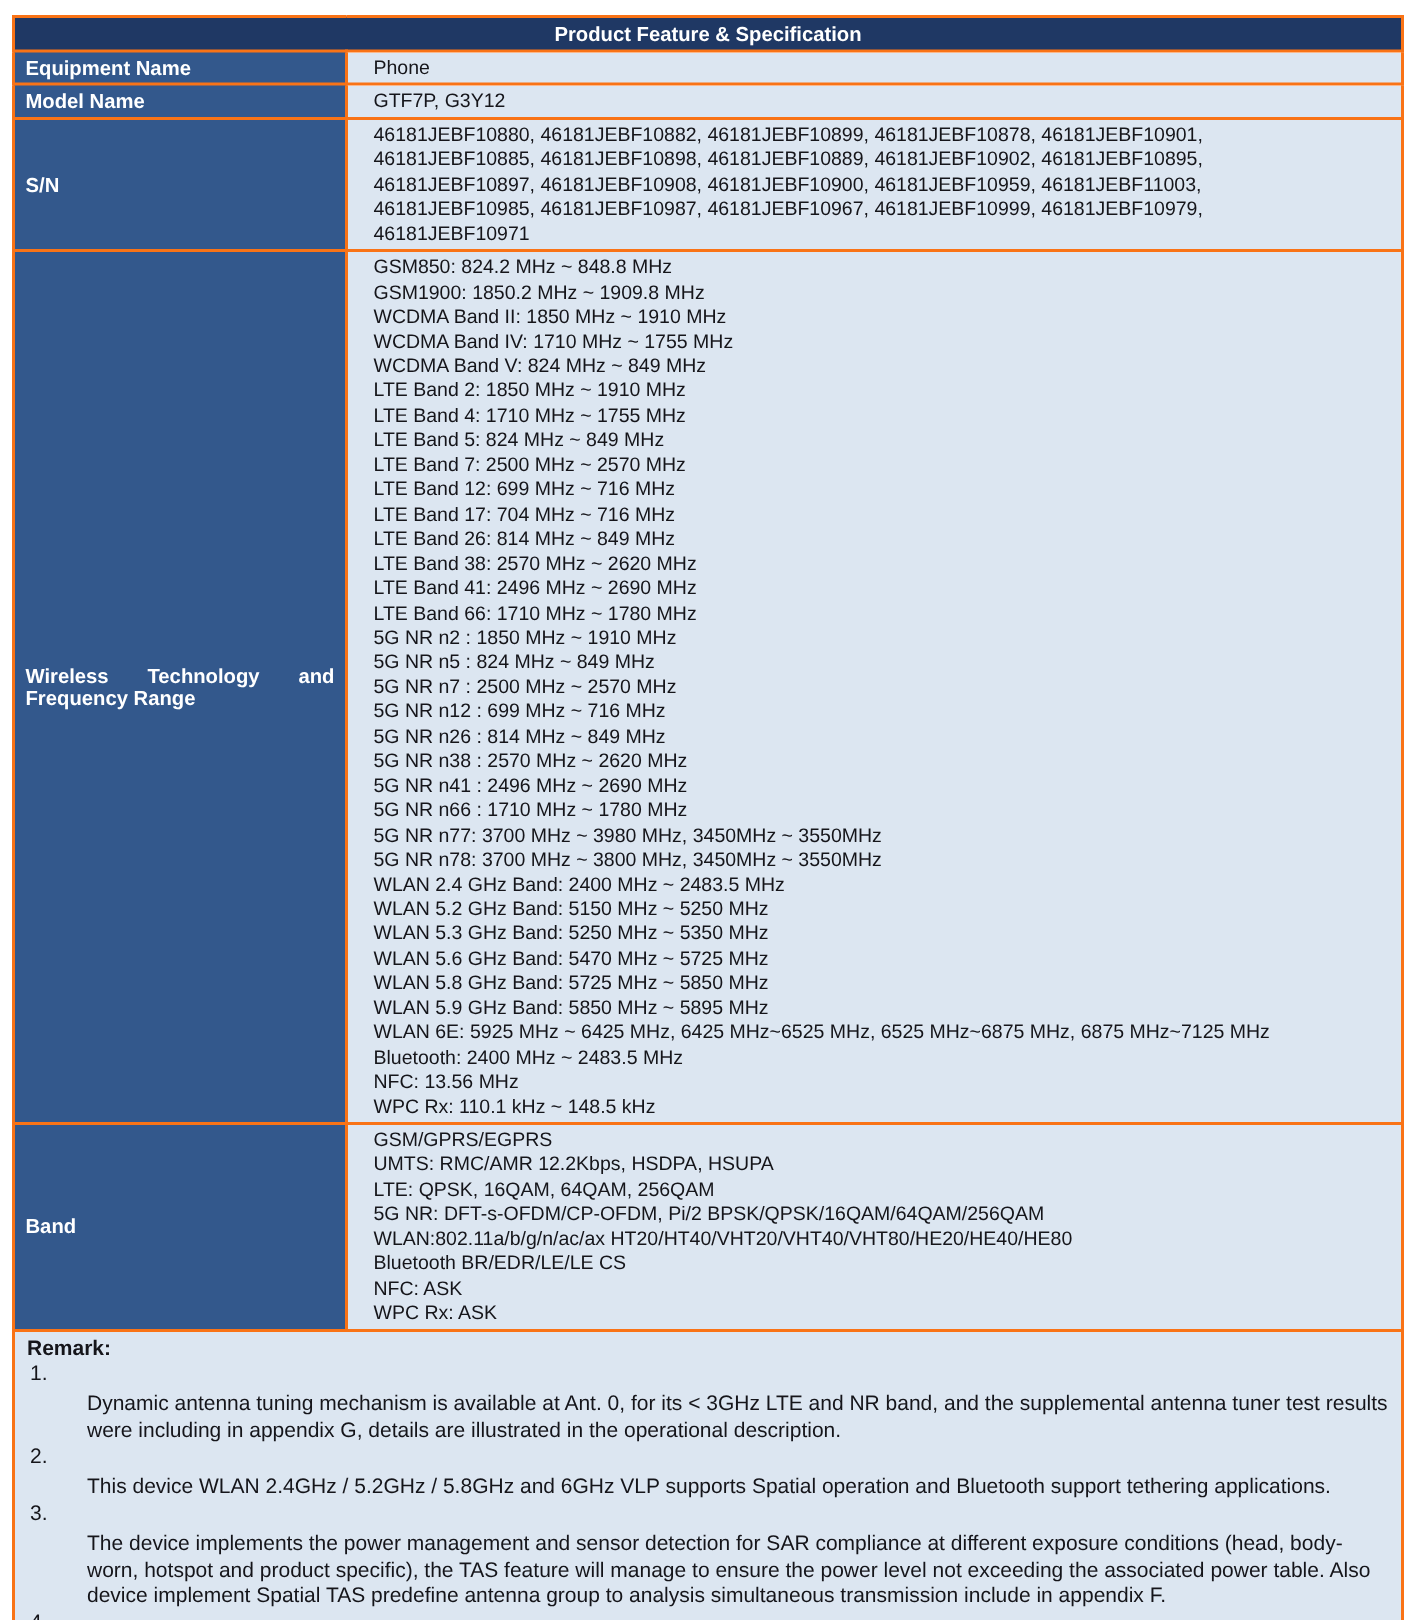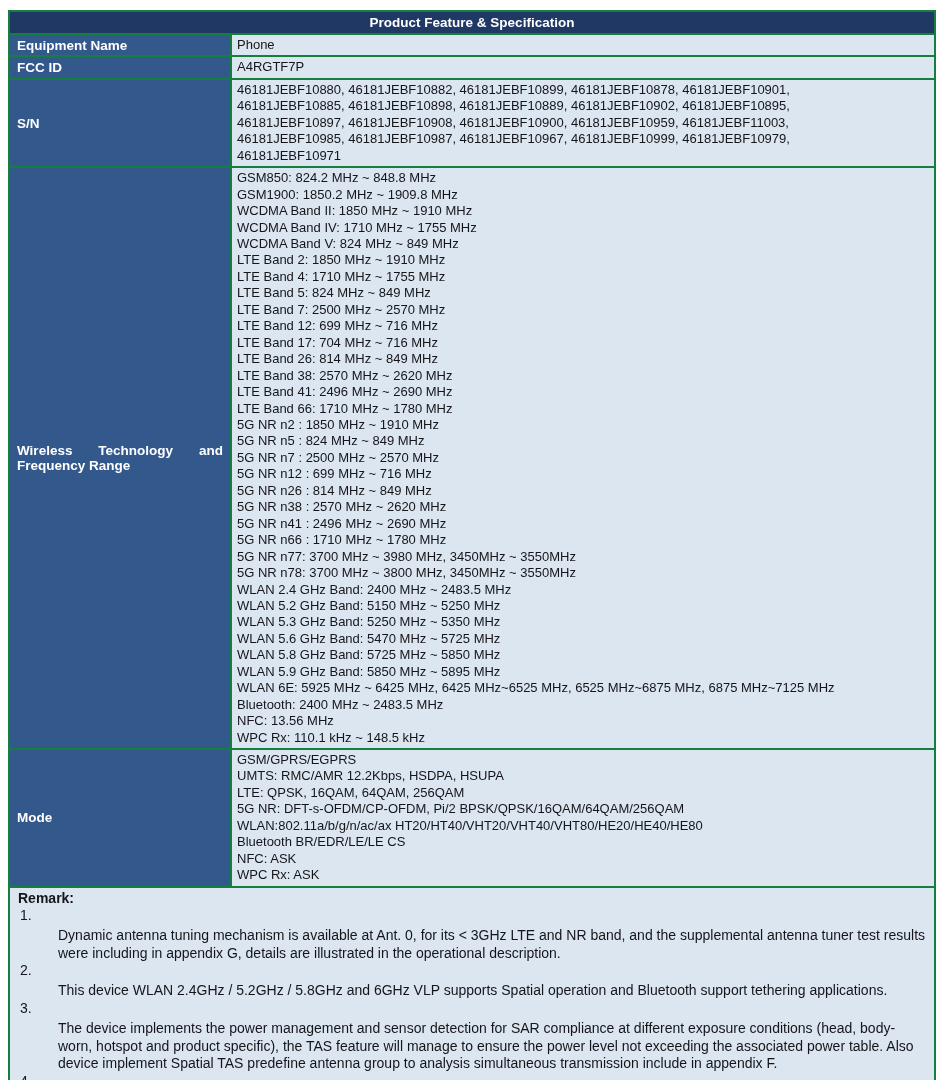--- a/index.html
+++ b/index.html
@@ -11,21 +11,21 @@
   .sheet {
     width: 928px;
     margin: 10px auto 0 auto;
   }
   table.spec {
     border-collapse: collapse;
     width: 100%;
     table-layout: fixed;
   }
   table.spec th, table.spec td {
-    border: 2px solid #15803d;
+    border: 2px solid #f97316;
   }
   col.c-label { width: 222px; }
   th.title-cell {
     background: #1F3864;
     color: #ffffff;
     font-size: 13.5px;
     font-weight: bold;
     text-align: center;
     padding: 3px 4px;
   }
@@ -39,21 +39,21 @@
   }
   td.label-cell.justified {
     text-align: justify;
   }
   td.value-cell {
     background: #DCE6F1;
     color: #15151a;
     font-size: 13px;
     line-height: 16.45px;
     vertical-align: middle;
-    padding: 2px 5px;
+    padding: 2px 17px;
     white-space: pre-line;
     overflow: hidden;
   }
   td.remark-cell {
     background: #DCE6F1;
     color: #15151a;
     font-size: 14px;
     line-height: 17.6px;
     padding: 2px 8px 4px 8px;
     vertical-align: top;
@@ -85,25 +85,25 @@
     <tbody>
       <tr>
         <th class="title-cell" colspan="2">Product Feature &amp; Specification</th>
       </tr>
 
       <tr>
         <td class="label-cell">Equipment Name</td>
         <td class="value-cell">Phone</td>
       </tr>
 
+      <tr>
+        <td class="label-cell">Model Name</td>
+        <td class="value-cell">GTF7P, G3Y12</td>
+      </tr>
 
-      <tr>
-        <td class="label-cell">FCC ID</td>
-        <td class="value-cell">A4RGTF7P</td>
-      </tr>
 
       <tr>
         <td class="label-cell">S/N</td>
         <td class="value-cell">46181JEBF10880, 46181JEBF10882, 46181JEBF10899, 46181JEBF10878, 46181JEBF10901,
 46181JEBF10885, 46181JEBF10898, 46181JEBF10889, 46181JEBF10902, 46181JEBF10895,
 46181JEBF10897, 46181JEBF10908, 46181JEBF10900, 46181JEBF10959, 46181JEBF11003,
 46181JEBF10985, 46181JEBF10987, 46181JEBF10967, 46181JEBF10999, 46181JEBF10979,
 46181JEBF10971</td>
       </tr>
 
@@ -140,21 +140,21 @@
 WLAN 5.6 GHz Band: 5470 MHz ~ 5725 MHz
 WLAN 5.8 GHz Band: 5725 MHz ~ 5850 MHz
 WLAN 5.9 GHz Band: 5850 MHz ~ 5895 MHz
 WLAN 6E: 5925 MHz ~ 6425 MHz, 6425 MHz~6525 MHz, 6525 MHz~6875 MHz, 6875 MHz~7125 MHz
 Bluetooth: 2400 MHz ~ 2483.5 MHz
 NFC: 13.56 MHz
 WPC Rx: 110.1 kHz ~ 148.5 kHz</td>
       </tr>
 
       <tr>
-        <td class="label-cell">Mode</td>
+        <td class="label-cell">Band</td>
         <td class="value-cell">GSM/GPRS/EGPRS
 UMTS: RMC/AMR 12.2Kbps, HSDPA, HSUPA
 LTE: QPSK, 16QAM, 64QAM, 256QAM
 5G NR: DFT-s-OFDM/CP-OFDM, Pi/2 BPSK/QPSK/16QAM/64QAM/256QAM
 WLAN:802.11a/b/g/n/ac/ax HT20/HT40/VHT20/VHT40/VHT80/HE20/HE40/HE80
 Bluetooth BR/EDR/LE/LE CS
 NFC: ASK
 WPC Rx: ASK</td>
       </tr>
 

